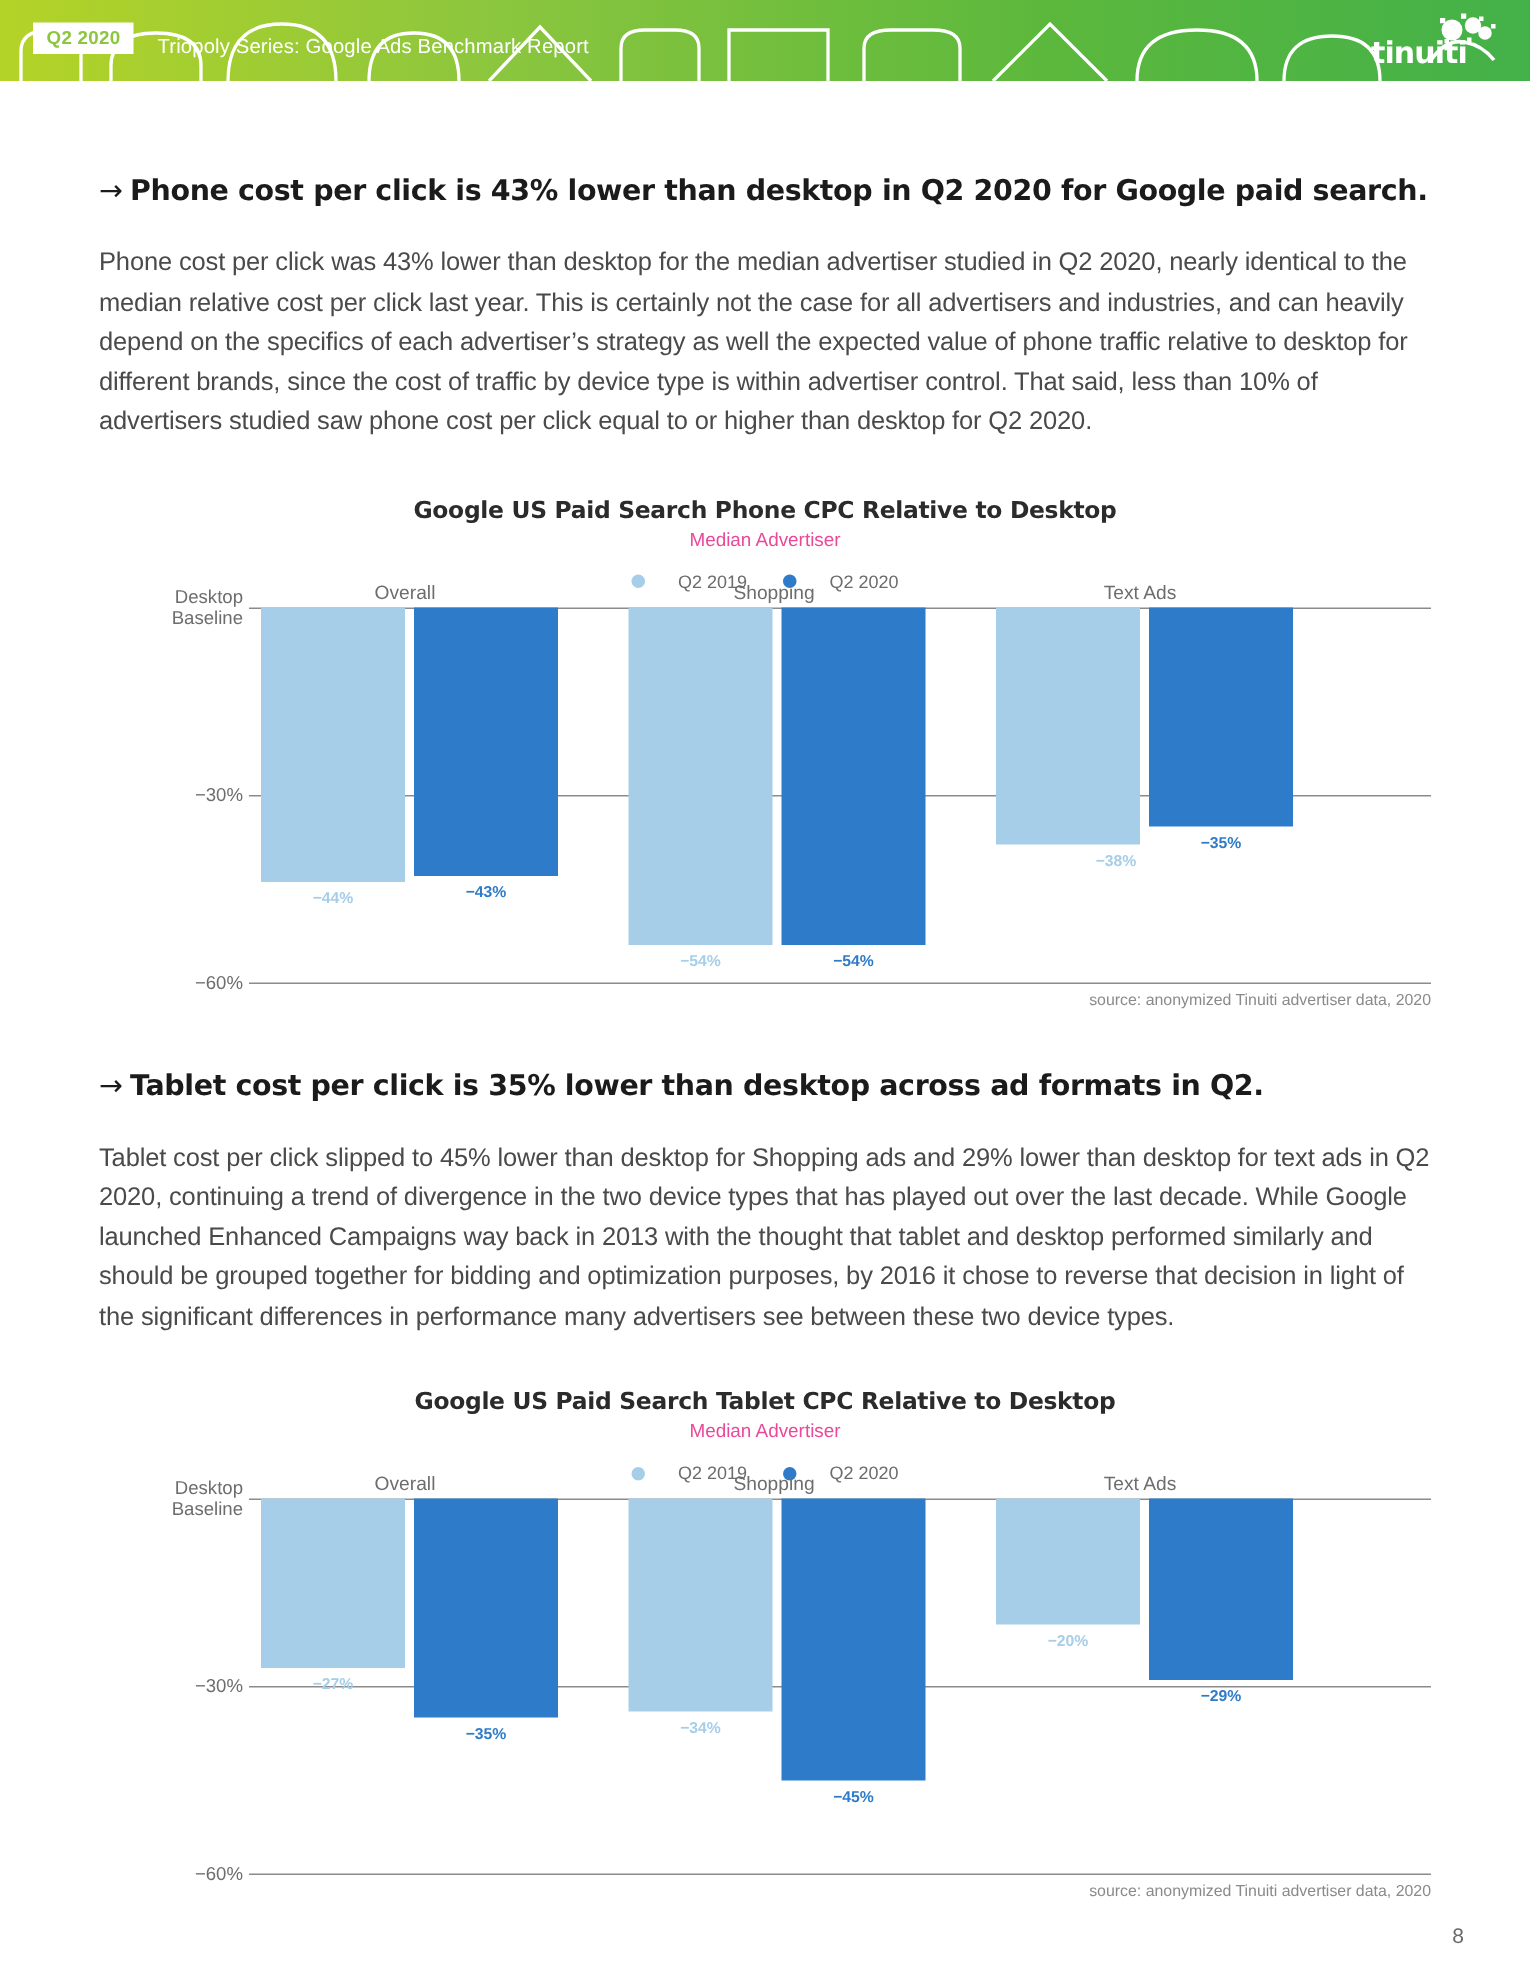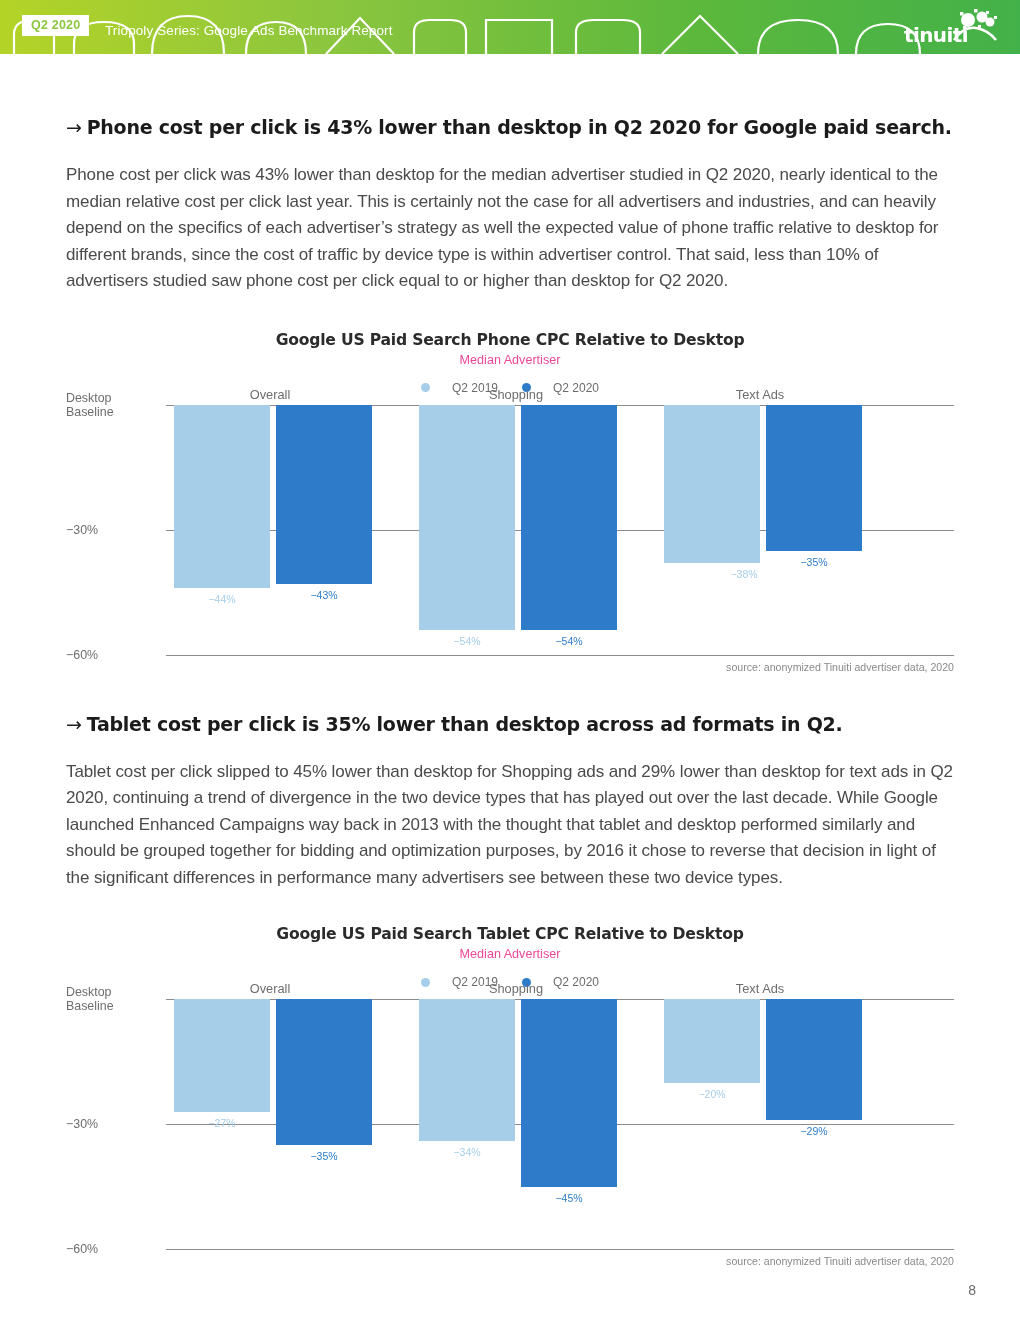--- a/index.html
+++ b/index.html
@@ -55,21 +55,21 @@
   .logo {
     position: absolute;
     right: 18px;
     top: 6px;
     z-index: 4;
     width: 100px;
     height: 44px;
   }
   .logo-text {
     position: absolute;
-    left: 2px;
+    left: 12px;
     bottom: 3px;
     color: #ffffff;
     font-size: 20px;
     font-weight: bold;
     letter-spacing: -0.6px;
     font-family: "DejaVu Sans", sans-serif;
   }
 
   
   .content { position: absolute; top: 54px; left: 0; width: 1020px; }
@@ -134,42 +134,42 @@
     left: 100px;
     right: 0;
     height: 1px;
     background: #8b8b8b;
   }
 
   .axis-label {
     position: absolute;
     left: 0;
     width: 96px;
-    text-align: left;
+    text-align: right;
     font-size: 12.4px;
     color: #6d6d6d;
     transform: translateY(-50%);
   }
 
   .group-label {
     position: absolute;
     font-size: 12.8px;
     color: #6d6d6d;
     text-align: center;
     transform: translateX(-50%);
   }
 
   .bar {
     position: absolute;
     top: 0;
   }
   .bar-value {
     position: absolute;
     font-size: 10.5px;
-    font-weight: normal;
+    font-weight: bold;
     text-align: center;
     transform: translateX(-50%);
     white-space: nowrap;
   }
 
   .source-note {
     position: absolute;
     right: 0;
     font-size: 10.6px;
     color: #8a8a8a;

